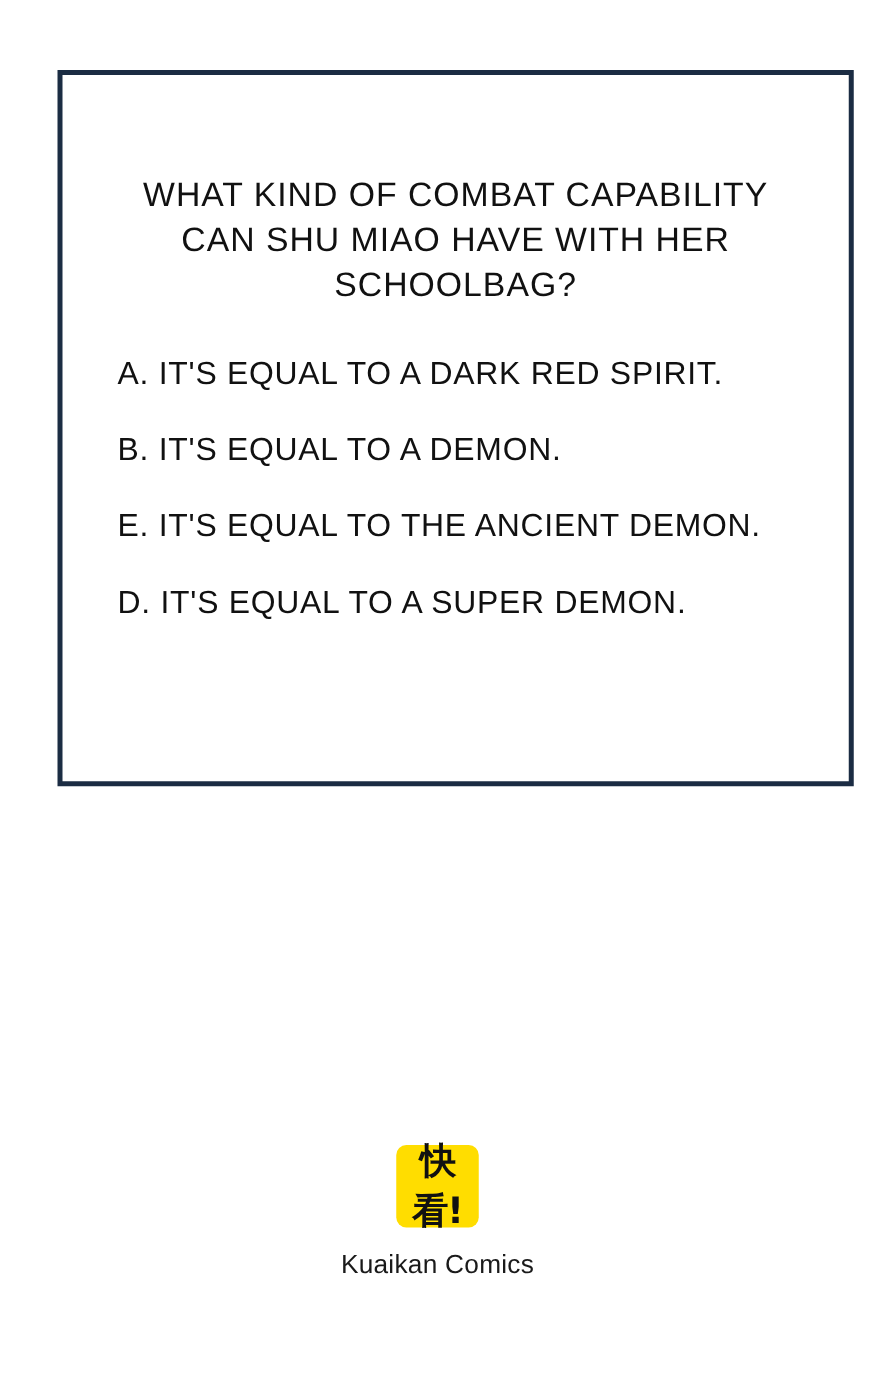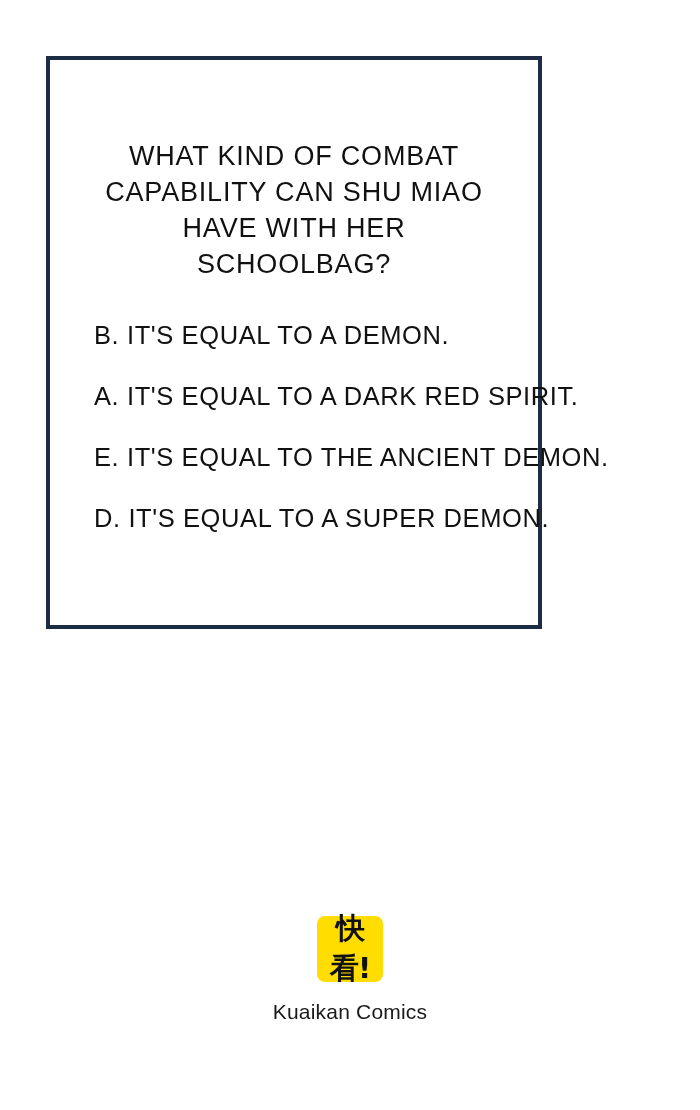--- a/index.html
+++ b/index.html
@@ -12,21 +12,21 @@
     height: 1110px;
     position: relative;
     font-family: "Liberation Sans", sans-serif;
     overflow: hidden;
   }
 
   .quiz-card {
     position: absolute;
     left: 46px;
     top: 56px;
-    width: 496px;
+    width: 637px;
     height: 573px;
     box-sizing: border-box;
     border: 4px solid #1b2c43;
     background: #ffffff;
   }
 
   .question {
     margin: 0;
     padding: 78px 40px 0 40px;
     text-align: center;
@@ -83,22 +83,22 @@
     letter-spacing: 0.2px;
     text-align: center;
   }
 </style>
 </head>
 <body>
 
 <div class="quiz-card">
   <p class="question">WHAT KIND OF COMBAT CAPABILITY CAN SHU MIAO HAVE WITH HER SCHOOLBAG?</p>
   <ul class="answers">
+    <li>A. IT'S EQUAL TO A DARK RED SPIRIT.</li>
     <li>B. IT'S EQUAL TO A DEMON.</li>
-    <li>A. IT'S EQUAL TO A DARK RED SPIRIT.</li>
     <li>E. IT'S EQUAL TO THE ANCIENT DEMON.</li>
     <li>D. IT'S EQUAL TO A SUPER DEMON.</li>
   </ul>
 </div>
 
 <div class="brand">
   <div class="brand-logo">快看!</div>
   <div class="brand-name">Kuaikan Comics</div>
 </div>
 

